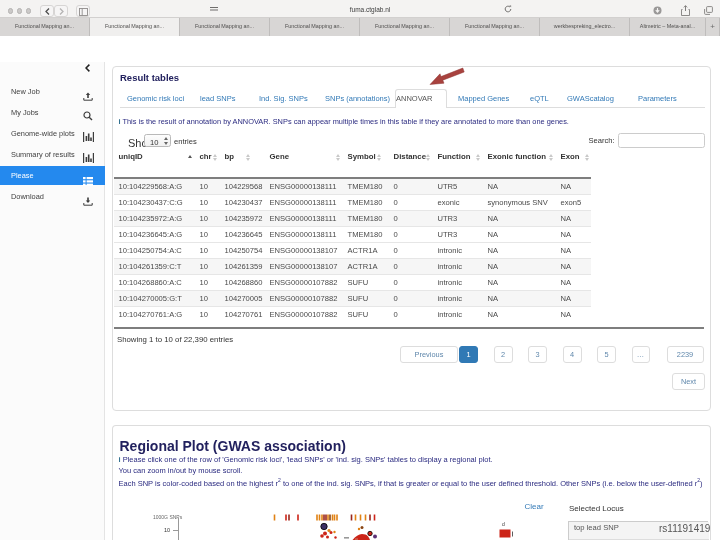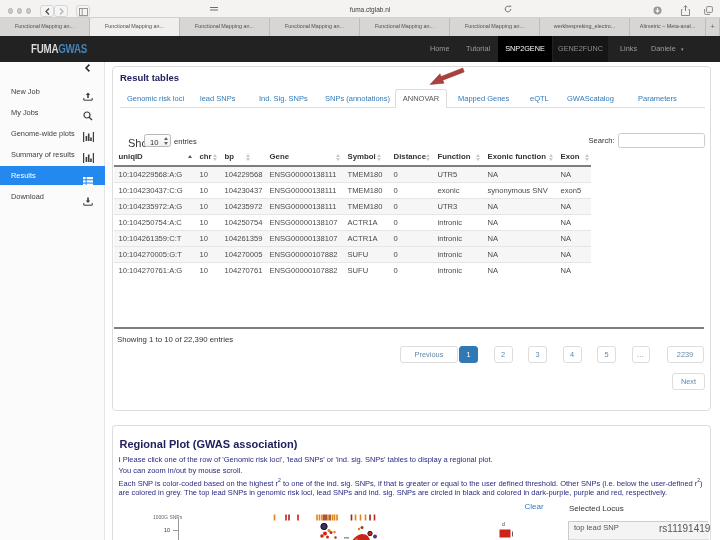--- a/index.html
+++ b/index.html
@@ -25,24 +25,24 @@
 .sitem{position:absolute;left:11px;font-size:7.4px;color:#3d3d3d}
 .sicon{position:absolute;left:83px}
 #sactive{position:absolute;left:0;top:104px;width:105px;height:19px;background:#2489ee}
 
 .panel{position:absolute;background:#fff;border:1px solid #ddd;border-radius:4px}
 .navy{color:#22215e;font-weight:bold}
 .info{color:#2b2b80}
 .blue{color:#337ab7}
 
 .ptab{position:absolute;top:0;font-size:7.5px;color:#337ab7;white-space:nowrap}
-#atab{position:absolute;left:282px;top:21.5px;width:52px;height:19px;background:#fff;border:1px solid #ddd;border-bottom:none;border-radius:3px 3px 0 0;text-align:center;font-size:7.5px;color:#555;line-height:17px}
+#atab{position:absolute;left:282px;top:21.5px;width:52px;height:19px;background:#fff;border:1px solid #ddd;border-bottom:none;border-radius:3px 3px 0 0;font-size:7.5px;color:#555;line-height:17px}
 
 #dt{position:absolute;left:0.5px;top:82px;width:477px;border-collapse:collapse;table-layout:fixed;font-size:7.6px;color:#4a4a4a}
-#dt th{font-weight:bold;color:#333;text-align:left;height:16px;border-bottom:2px solid #7e7e7e;padding:3px 0 4px 5px;vertical-align:top;position:relative;font-size:7.8px}
+#dt th{font-weight:bold;color:#333;text-align:left;height:16px;border-bottom:2px solid #7e7e7e;padding:3px 0 16px 5px;vertical-align:top;position:relative;font-size:7.8px}
 #dt td{height:16px;padding:3px 0 0 5px;vertical-align:top;border-top:1px solid #e6e6e6;white-space:nowrap;overflow:hidden}
 #dt tr.odd td{background:#f6f6f6}
 .sorts{position:absolute;right:2px;top:4.5px;width:5px}
 .st{display:block;width:0;height:0;border-left:2.5px solid transparent;border-right:2.5px solid transparent;border-bottom:3px solid #c9c9c9;margin-bottom:1px}
 .sb{display:block;width:0;height:0;border-left:2.5px solid transparent;border-right:2.5px solid transparent;border-top:3px solid #c9c9c9}
 .stA{border-bottom-color:#555}
 
 .pbtn{position:absolute;border:1px solid #ddd;border-radius:3px;background:#fff;color:#5f87ab;font-size:7.4px;text-align:center}
 .pbtn.on{background:#3079b5;border-color:#3079b5;color:#fff}
 
@@ -104,30 +104,20 @@
     <div class="tab active" style="left:90px;width:90px">Functional Mapping an...</div>
     <div class="tab" style="left:180px;width:90px">Functional Mapping an...</div>
     <div class="tab" style="left:270px;width:90px">Functional Mapping an...</div>
     <div class="tab" style="left:360px;width:90px">Functional Mapping an...</div>
     <div class="tab" style="left:450px;width:90px">Functional Mapping an...</div>
     <div class="tab" style="left:540px;width:90px">werkbespreking_electro...</div>
     <div class="tab" style="left:630px;width:76px">Altmetric – Meta-anal...</div>
     <div class="tab" style="left:706px;width:14px;font-size:8px;color:#6a6a6a">+</div>
   </div>
 
-  <div id="navbar">
-    <div id="logo">FUMA<span>GWAS</span></div>
-    <div class="nitem" style="left:430px">Home</div>
-    <div class="nitem" style="left:466px">Tutorial</div>
-    <div class="nitem" style="left:498px;width:54px;background:#000;color:#fff">SNP2GENE</div>
-    <div class="nitem" style="left:553px;width:55px;background:#161616;color:#8d8d8d">GENE2FUNC</div>
-    <div class="nitem" style="left:620px">Links</div>
-    <div class="nitem" style="left:651px">Daniele</div>
-    <div class="nitem" style="left:681px;font-size:5px">▾</div>
-  </div>
 
   <div id="sidebar">
     <div class="sitem" style="left:85px;top:2px"><svg width="5" height="8" viewBox="0 0 5 8">
           <path d="M4.4 0.6L1 4L4.4 7.4" fill="none" stroke="#222" stroke-width="1.5"></path>
         </svg></div>
     <div class="sitem" style="top:25px">New Job</div>
     <div class="sicon" style="top:25px"><svg width="10" height="9" viewBox="0 0 10 9">
           <g stroke="#3d3d3d" fill="#3d3d3d">
             <path d="M5 0.5L2.8 3h1.4v3h1.6V3h1.4z" stroke="none"></path>
             <path d="M0.8 6v2.2h8.4V6" fill="none" stroke-width="1"></path>
@@ -152,21 +142,21 @@
     <div class="sicon" style="top:87px"><svg width="11" height="10" viewBox="0 0 11 10">
           <g fill="#3d3d3d">
             <rect x="0" y="0" width="1.2" height="10"></rect>
             <rect x="2.6" y="4" width="1.6" height="5"></rect>
             <rect x="4.9" y="1.5" width="1.6" height="7.5"></rect>
             <rect x="7.2" y="5.5" width="1.6" height="3.5"></rect>
             <rect x="9.8" y="0" width="1.2" height="10"></rect>
           </g>
         </svg></div>
     <div id="sactive"></div>
-    <div class="sitem" style="top:109px;color:#fff">Results</div>
+    <div class="sitem" style="top:109px;color:#fff">Please</div>
     <div class="sicon" style="top:110px"><svg width="10" height="9" viewBox="0 0 10 9">
           <g fill="#fff">
             <rect x="0" y="0" width="2.6" height="2.2"></rect>
             <rect x="3.6" y="0" width="6.4" height="2.2"></rect>
             <rect x="0" y="3.3" width="2.6" height="2.2"></rect>
             <rect x="3.6" y="3.3" width="6.4" height="2.2"></rect>
             <rect x="0" y="6.6" width="2.6" height="2.2"></rect>
             <rect x="3.6" y="6.6" width="6.4" height="2.2"></rect>
           </g>
         </svg></div>
@@ -186,20 +176,21 @@
     <div class="ptab" style="left:14px;top:27px">Genomic risk loci</div>
     <div class="ptab" style="left:87px;top:27px">lead SNPs</div>
     <div class="ptab" style="left:146px;top:27px">Ind. Sig. SNPs</div>
     <div class="ptab" style="left:212px;top:27px">SNPs (annotations)</div>
     <div id="atab">ANNOVAR</div>
     <div class="ptab" style="left:345px;top:27px">Mapped Genes</div>
     <div class="ptab" style="left:417px;top:27px">eQTL</div>
     <div class="ptab" style="left:454px;top:27px">GWAScatalog</div>
     <div class="ptab" style="left:525px;top:27px">Parameters</div>
 
+    <div class="ab info" style="left:5.5px;top:50px;font-size:7.4px"><b style="color:#31708f">i</b> This is the result of annotation by ANNOVAR. SNPs can appear multiple times in this table if they are annotated to more than one genes.</div>
 
     <div class="ab" style="left:15px;top:69.5px;font-size:11px;color:#333">Show</div>
     <div class="inp" style="left:31px;top:67px;width:27px;height:13px;background:linear-gradient(#fdfdfd,#f1f1f1);border-color:#b9b9b9">
       <span class="ab" style="left:5px;top:2.5px;font-size:7.6px;color:#333">10</span>
       <span class="ab" style="left:19px;top:2px">
           <span class="st" style="border-bottom-color:#666;margin-bottom:1.5px"></span>
           <span class="sb" style="border-top-color:#666"></span>
         </span>
     </div>
     <div class="ab" style="left:61px;top:69.5px;font-size:7.6px;color:#333">entries</div>
@@ -283,36 +274,58 @@
             <td>10</td>
             <td>104235972</td>
             <td>ENSG00000138111</td>
             <td>TMEM180</td>
             <td>0</td>
             <td>UTR3</td>
             <td>NA</td>
             <td>NA</td>
           </tr>
       <tr>
+            <td>10:104236645:A:G</td>
+            <td>10</td>
+            <td>104236645</td>
+            <td>ENSG00000138111</td>
+            <td>TMEM180</td>
+            <td>0</td>
+            <td>UTR3</td>
+            <td>NA</td>
+            <td>NA</td>
+          </tr>
+      <tr>
             <td>10:104250754:A:C</td>
             <td>10</td>
             <td>104250754</td>
             <td>ENSG00000138107</td>
             <td>ACTR1A</td>
             <td>0</td>
             <td>intronic</td>
             <td>NA</td>
             <td>NA</td>
           </tr>
       <tr class="odd">
             <td>10:104261359:C:T</td>
             <td>10</td>
             <td>104261359</td>
             <td>ENSG00000138107</td>
             <td>ACTR1A</td>
+            <td>0</td>
+            <td>intronic</td>
+            <td>NA</td>
+            <td>NA</td>
+          </tr>
+      <tr>
+            <td>10:104268860:A:C</td>
+            <td>10</td>
+            <td>104268860</td>
+            <td>ENSG00000107882</td>
+            <td>SUFU</td>
             <td>0</td>
             <td>intronic</td>
             <td>NA</td>
             <td>NA</td>
           </tr>
       <tr class="odd">
             <td>10:104270005:G:T</td>
             <td>10</td>
             <td>104270005</td>
             <td>ENSG00000107882</td>
@@ -343,25 +356,24 @@
     <div class="pbtn" style="left:380.5px;top:279px;width:19px;height:16.5px;line-height:15px">2</div>
     <div class="pbtn" style="left:415px;top:279px;width:19px;height:16.5px;line-height:15px">3</div>
     <div class="pbtn" style="left:449.5px;top:279px;width:19px;height:16.5px;line-height:15px">4</div>
     <div class="pbtn" style="left:484px;top:279px;width:19px;height:16.5px;line-height:15px">5</div>
     <div class="pbtn" style="left:518.5px;top:279px;width:18px;height:16.5px;line-height:15px">…</div>
     <div class="pbtn" style="left:553.5px;top:279px;width:37px;height:16.5px;line-height:15px">2239</div>
     <div class="pbtn" style="left:559px;top:306px;width:33px;height:17px;line-height:15.5px">Next</div>
   </div>
 
   <div class="panel" id="panel2" style="left:112px;top:425px;width:599px;height:120px;border-bottom:none">
-    <div class="ab navy" style="left:6.5px;top:12px;font-size:11px">Regional Plot (GWAS association)</div>
+    <div class="ab navy" style="left:6.5px;top:12px;font-size:14px">Regional Plot (GWAS association)</div>
     <div class="ab info" style="left:5.5px;top:28.5px;font-size:7.5px"><b style="color:#31708f">i</b> Please click one of the row of 'Genomic risk loci', 'lead SNPs' or 'ind. sig. SNPs' tables to display a regional plot.</div>
     <div class="ab info" style="left:5.5px;top:39.5px;font-size:7.5px">You can zoom in/out by mouse scroll.</div>
     <div class="ab info" style="left:5.5px;top:50.5px;font-size:7.5px">Each SNP is color-coded based on the highest r<sup style="font-size:5px">2</sup> to one of the ind. sig. SNPs, if that is greater or equal to the user defined threshold. Other SNPs (i.e. below the user-defined r<sup style="font-size:5px">2</sup>)</div>
-    <div class="ab info" style="left:5.5px;top:61.5px;font-size:7.5px">are colored in grey. The top lead SNPs in genomic risk loci, lead SNPs and ind. sig. SNPs are circled in black and colored in dark-purple, purple and red, respectively.</div>
     <div class="ab blue" style="left:411.5px;top:76px;font-size:8px">Clear</div>
     <div class="ab" style="left:456px;top:77.5px;font-size:8px;color:#333">Selected Locus</div>
     <div class="ab" style="left:455px;top:95px;width:140px;height:25px;border:1px solid #ccc;background:#fff">
         <span class="ab" style="left:0;top:0;width:140px;height:17.5px;background:#f4f4f4;border-bottom:1px solid #ddd"></span>
       <span class="ab" style="left:5px;top:1px;font-size:7.6px;color:#555">top lead SNP</span>
       <span class="ab" style="left:90px;top:1px;font-size:10px;color:#555">rs11191419</span>
     </div>
 
     <div class="ab" style="left:40px;top:88px;font-size:5px;color:#666">1000G SNPs</div>
     <div class="ab" style="left:51px;top:101px;font-size:5.5px;color:#333">10</div>

